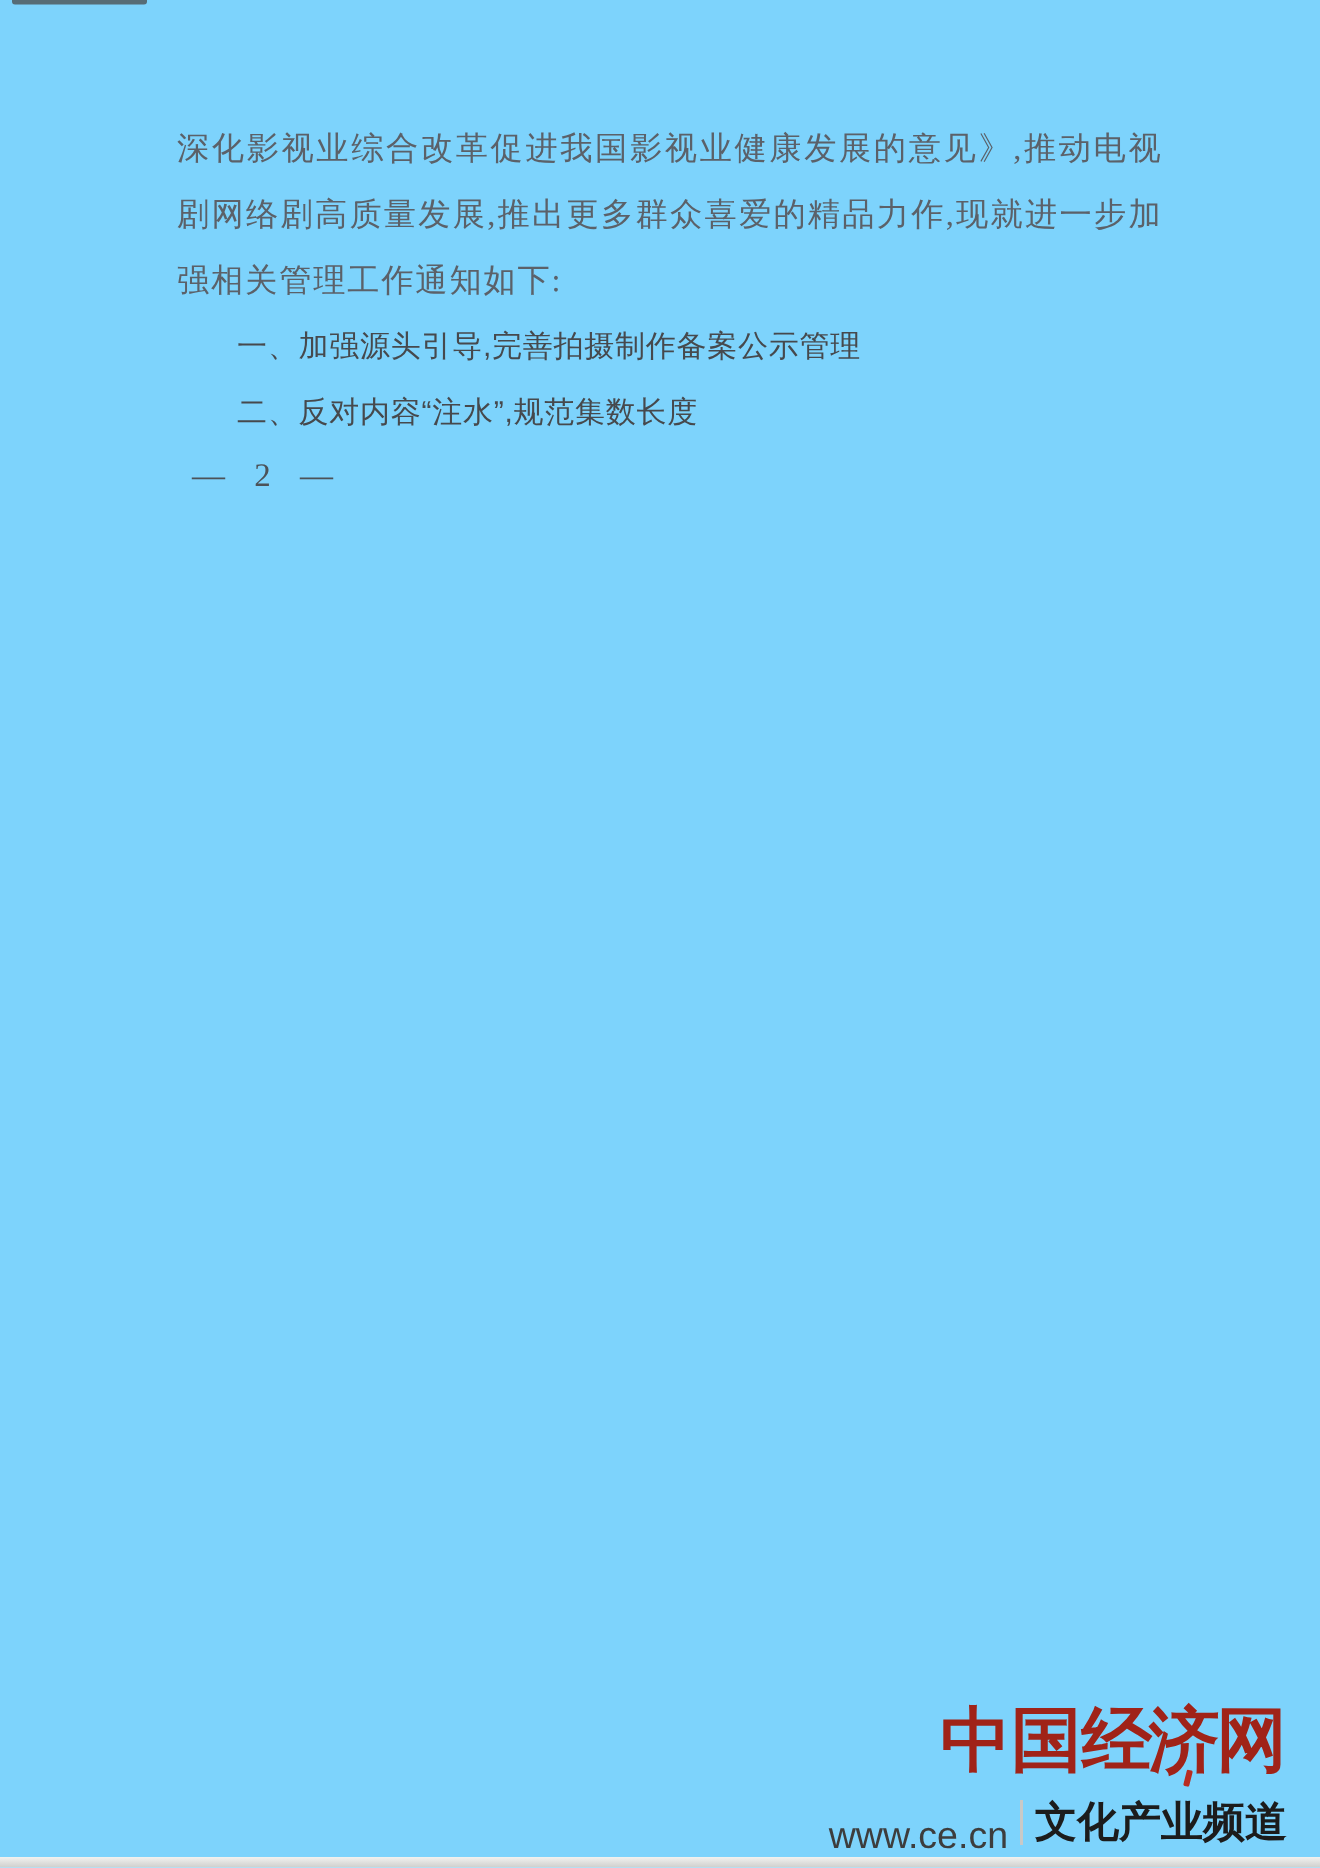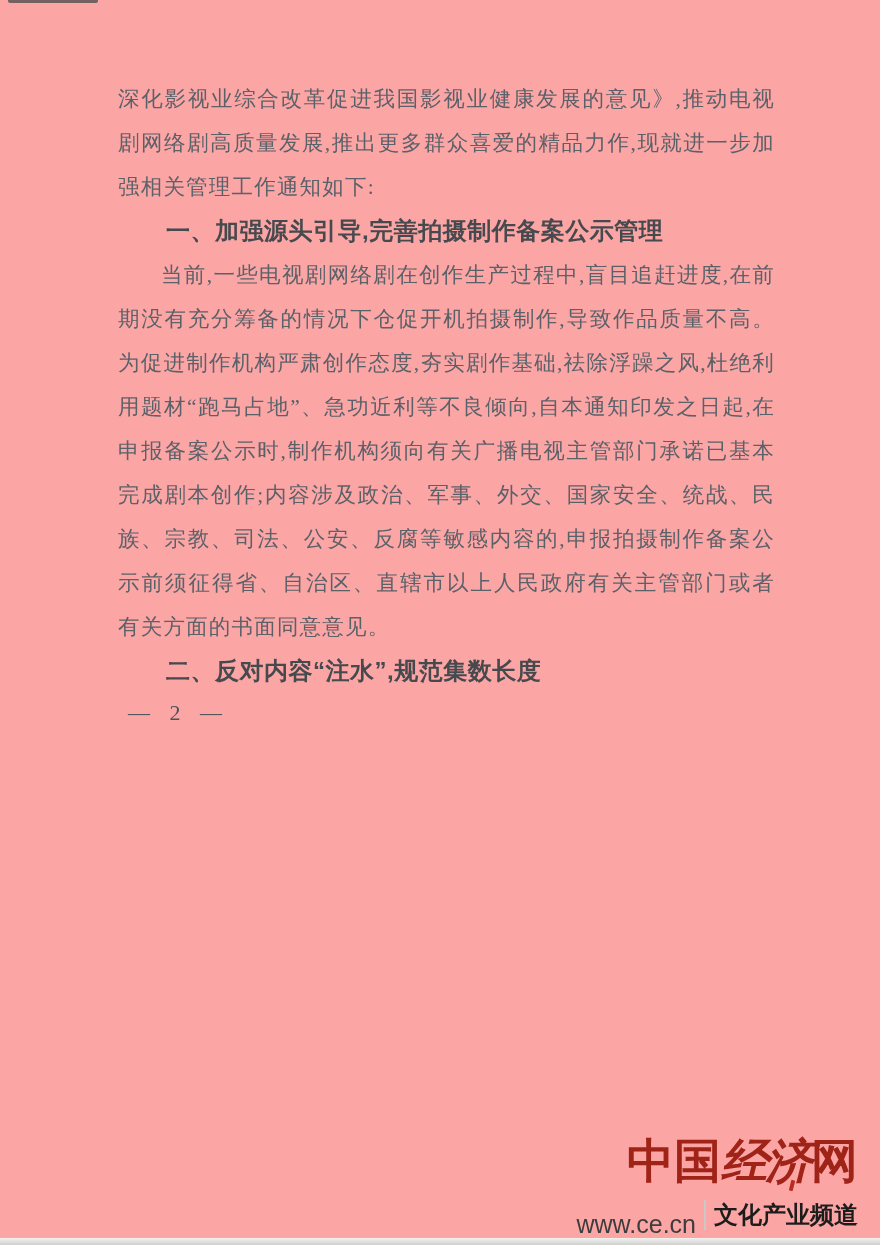--- a/index.html
+++ b/index.html
@@ -5,21 +5,21 @@
   html, body { margin: 0; padding: 0; }
   body {
     width: 880px; height: 1245px;
     background: #ffffff;
     position: relative;
     overflow: hidden;
     font-family: "Liberation Serif", "DejaVu Serif", serif;
   }
   .page {
     position: absolute; inset: 0;
-    background: #fca5a5;
+    background: #7dd3fc;
   }
   
   .scan-edge-top {
     position: absolute; top: 0; left: 8px;
     width: 90px; height: 3px;
     background: #4a4a4a; opacity: 0.75;
     border-radius: 0 0 2px 2px;
   }
   .scan-edge-bottom {
     position: absolute; bottom: 0; left: 0;
@@ -38,24 +38,24 @@
     line-height: 44px;
     letter-spacing: 1.2px;
     color: #5b6169;
     text-align: justify;
     text-justify: inter-character;
     font-family: "Liberation Serif", "DejaVu Serif", serif;
   }
   .indent { text-indent: 2em; }
   .section-heading {
     margin: 0;
-    font-size: 24px;
+    font-size: 20px;
     line-height: 44px;
     letter-spacing: 0.5px;
-    font-weight: 700;
+    font-weight: 400;
     color: #46494d;
     text-indent: 2em;
     font-family: "Liberation Sans", "DejaVu Sans", sans-serif;
   }
   .page-number {
     margin-top: -2px;
     padding-left: 10px;
     font-size: 22px;
     line-height: 44px;
     letter-spacing: 7px;
@@ -70,21 +70,20 @@
   .logo-row {
     white-space: nowrap;
     line-height: 1.08;
     font-size: 47px;
     font-weight: 900;
     color: #a02318;
     font-family: "Liberation Sans", "DejaVu Sans", sans-serif;
   }
   .logo-script {
     font-family: "DejaVu Serif", serif;
-    font-style: italic;
     font-weight: 700;
     letter-spacing: -2px;
   }
   .sub-row {
     position: relative;
     margin-top: 3px;
     display: flex;
     align-items: center;
     justify-content: flex-end;
     gap: 8px;
@@ -95,21 +94,21 @@
     color: #3d3d3d;
     font-family: "Liberation Sans", "DejaVu Sans", sans-serif;
     margin-top: 20px;
   }
   .sub-divider {
     display: inline-block;
     width: 2px; height: 30px;
     background: #c9c9c7;
   }
   .channel-name {
-    font-size: 24px;
+    font-size: 28px;
     font-weight: 700;
     color: #1c1c1c;
     font-family: Liberation Sans, sans-serif;
   }
   .red-accent {
     position: absolute;
     top: -10px; right: 64px;
     width: 4px; height: 11px;
     background: #b92c21;
     transform: rotate(14deg);
@@ -121,21 +120,20 @@
 
 <div class="page">
 
   <div class="scan-edge-top"></div>
 
   <div class="content">
     <p class="body-para">深化影视业综合改革促进我国影视业健康发展的意见》,推动电视剧网络剧高质量发展,推出更多群众喜爱的精品力作,现就进一步加强相关管理工作通知如下:</p>
 
     <h2 class="section-heading">一、加强源头引导,完善拍摄制作备案公示管理</h2>
 
-    <p class="body-para indent">当前,一些电视剧网络剧在创作生产过程中,盲目追赶进度,在前期没有充分筹备的情况下仓促开机拍摄制作,导致作品质量不高。为促进制作机构严肃创作态度,夯实剧作基础,祛除浮躁之风,杜绝利用题材“跑马占地”、急功近利等不良倾向,自本通知印发之日起,在申报备案公示时,制作机构须向有关广播电视主管部门承诺已基本完成剧本创作;内容涉及政治、军事、外交、国家安全、统战、民族、宗教、司法、公安、反腐等敏感内容的,申报拍摄制作备案公示前须征得省、自治区、直辖市以上人民政府有关主管部门或者有关方面的书面同意意见。</p>
 
     <h2 class="section-heading">二、反对内容“注水”,规范集数长度</h2>
 
 
     <div class="page-number">— 2 —</div>
   </div>
 
   <div class="watermark">
     <div class="logo-row">
       <span class="logo-block">中国</span><span class="logo-script">经济</span><span class="logo-block">网</span>

